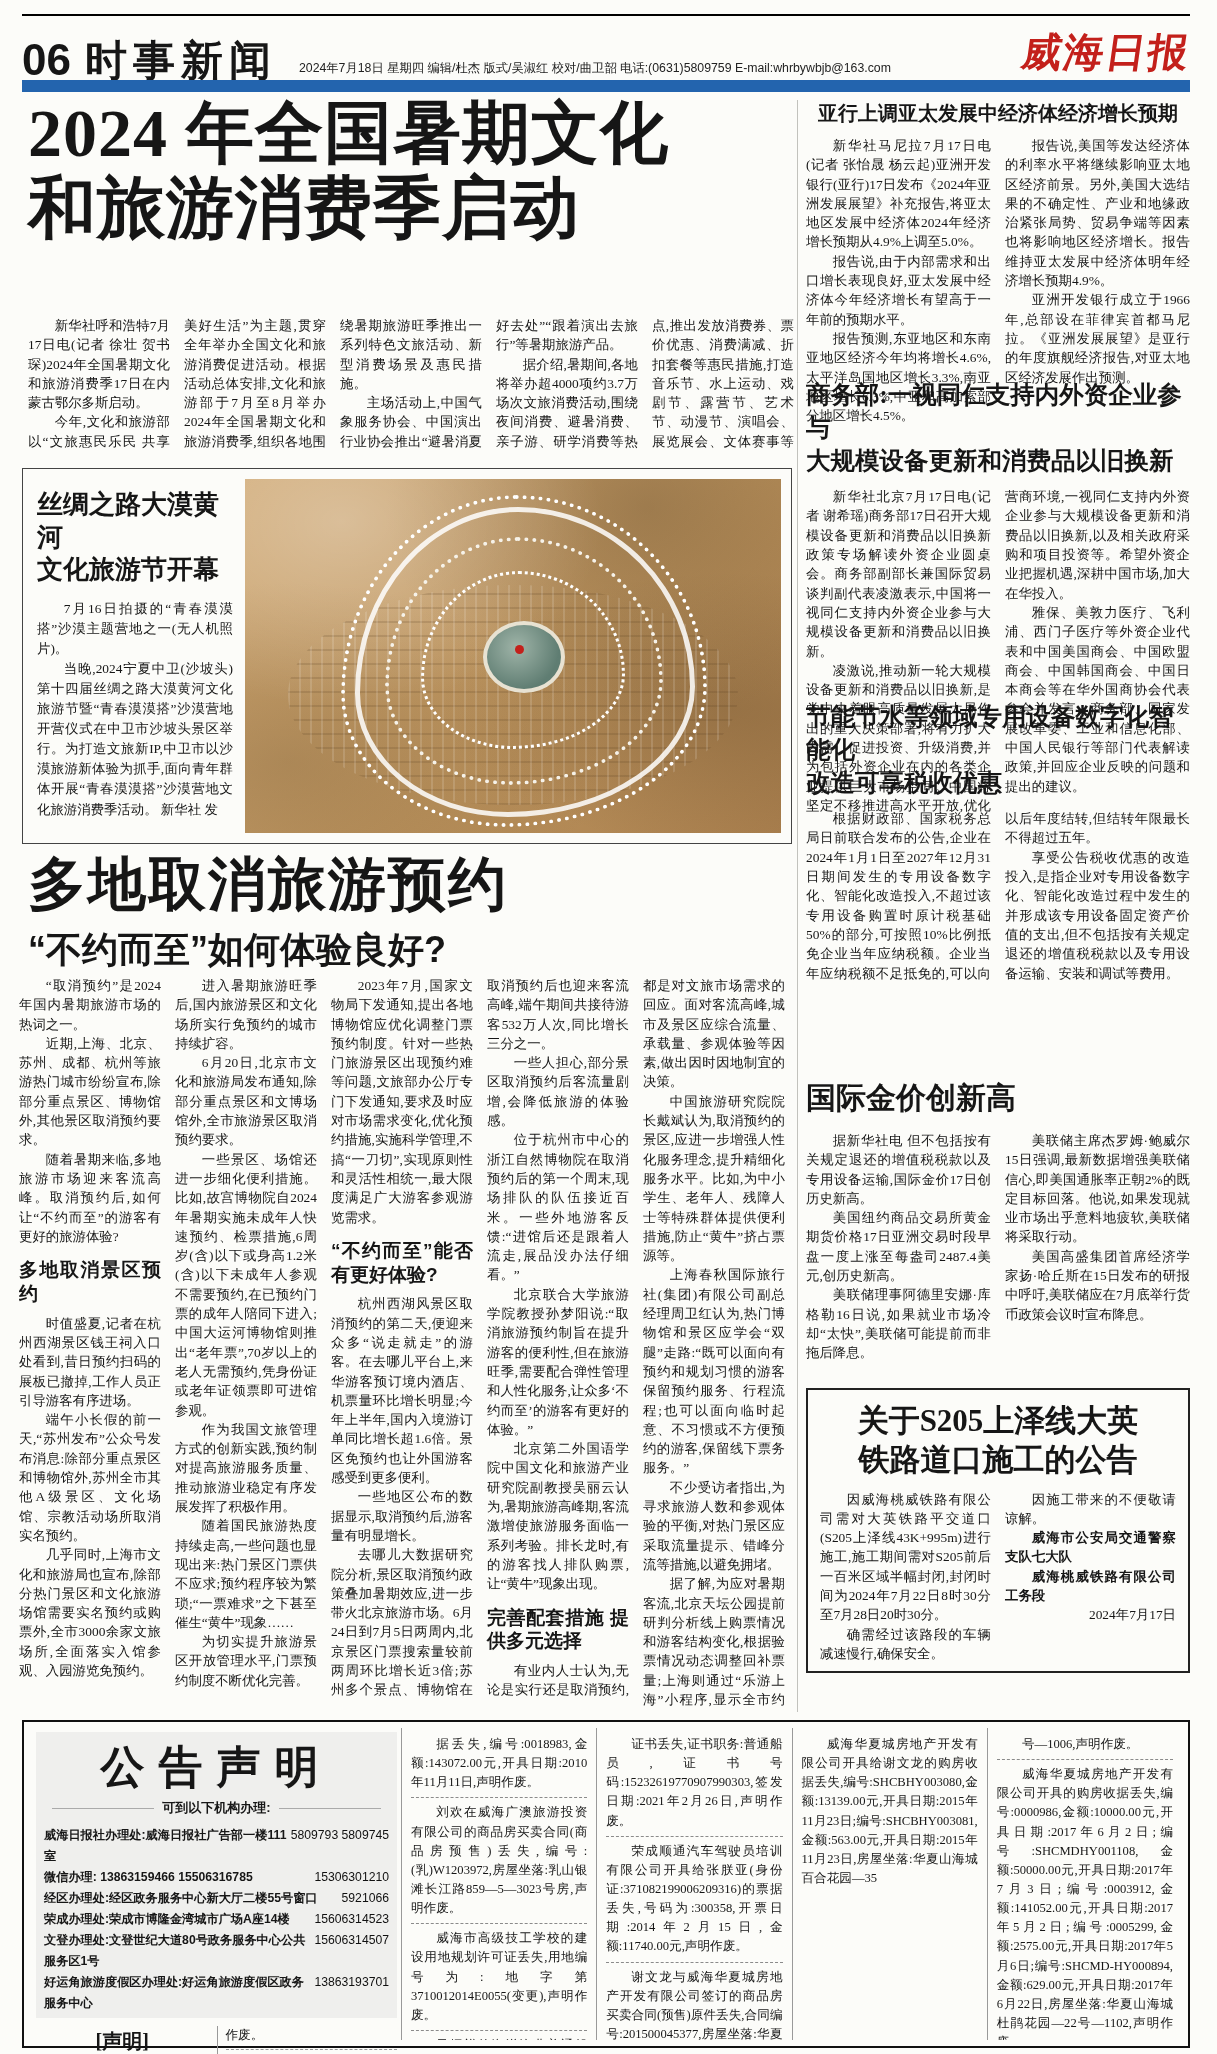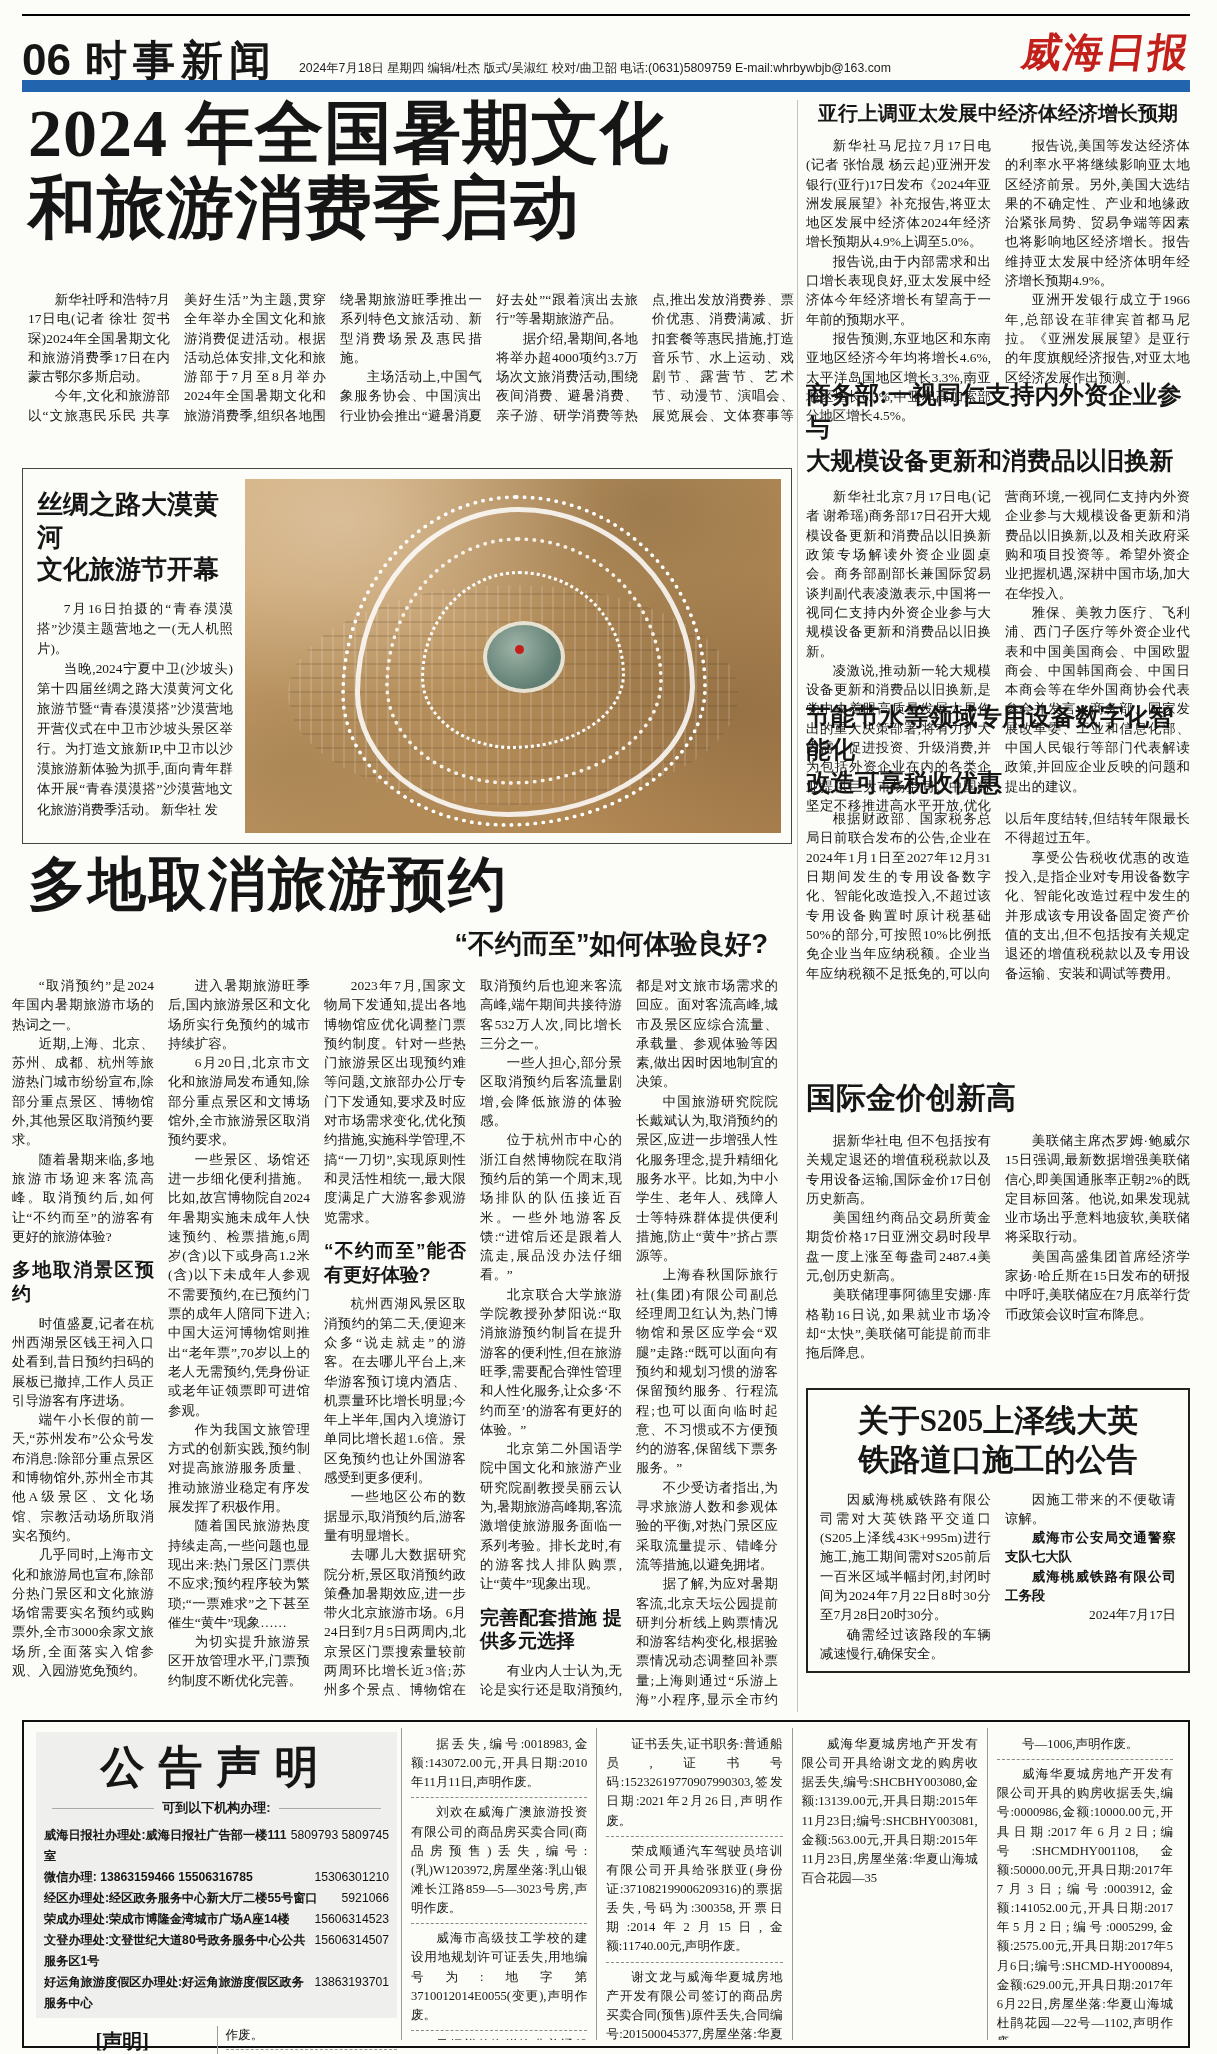--- a/index.html
+++ b/index.html
@@ -17,21 +17,21 @@
   .bluebar{left:22px;top:80px;width:1168px;height:12px;background:#2364ae;}
   .vdiv{left:797px;top:100px;width:1px;height:1612px;background:#c2c2bd;}
   
   .cols{column-gap:14px;text-align:justify;font-size:13.4px;line-height:1.44;}
   .cols p{margin:0;text-indent:2em;}
   .c5{column-count:5;}
   .c2{column-count:2;}
   h1,h2,h3{margin:0;}
   
   .a-head{left:28px;top:96px;width:766px;font-size:68px;font-weight:900;line-height:1.1;letter-spacing:1px;}
-  .a-body{left:28px;top:290px;width:766px;height:152px;overflow:hidden;}
+  .a-body{left:28px;top:316px;width:766px;height:152px;overflow:hidden;}
   
   .silk{left:22px;top:468px;width:770px;height:376px;border:1px solid #444;box-sizing:border-box;
         display:flex;padding:10px;}
   .silk-left{width:212px;padding:6px 12px 0 4px;box-sizing:border-box;}
   .silk-title{font-size:26px;font-weight:900;line-height:1.25;margin:4px 0 12px;}
   .silk-left p{margin:0;text-indent:2em;font-size:13.4px;line-height:1.5;text-align:justify;}
   .photo{flex:1;position:relative;overflow:hidden;
      background:
        radial-gradient(ellipse at 18% 12%, rgba(255,255,255,.30), transparent 42%),
        radial-gradient(ellipse at 75% 8%, rgba(105,80,48,.38), transparent 46%),
@@ -45,22 +45,22 @@
   .ring{position:absolute;border-radius:48% 52% 55% 45%/60% 58% 42% 40%;}
   .ring.path{left:110px;top:28px;width:330px;height:300px;border:5px solid rgba(255,255,255,.85);}
   .ring.tents1{left:96px;top:16px;width:358px;height:324px;border:4px dotted #fff;}
   .ring.tents2{left:140px;top:58px;width:270px;height:240px;border:4px dotted #f6f2e9;}
   .ring.tents3{left:176px;top:92px;width:198px;height:172px;border:3px dotted #fff;}
   .pond{position:absolute;left:238px;top:142px;width:74px;height:64px;border-radius:50%;
         background:radial-gradient(circle at 40% 35%,#9fb4a8,#5f7d72 70%);border:4px solid #e8e2d2;}
   .flag{position:absolute;left:270px;top:166px;width:9px;height:9px;border-radius:50%;background:#c3201b;}
   
   .c-head{left:28px;top:856px;width:740px;font-size:58px;font-weight:900;letter-spacing:2px;line-height:1;}
-  .c-sub{left:28px;top:926px;width:740px;font-family:"Liberation Sans",sans-serif;font-size:27px;font-weight:600;text-align:right;}
-  .c-body{left:12px;top:976px;width:766px;height:736px;overflow:hidden;}
+  .c-sub{left:28px;top:926px;width:740px;font-family:"Liberation Sans",sans-serif;font-size:36px;font-weight:600;}
+  .c-body{left:19px;top:976px;width:766px;height:736px;overflow:hidden;}
   .c-body h3{font-family:"Liberation Sans",sans-serif;font-size:19px;line-height:1.25;margin:12px 0 8px;}
   
   .r-art{left:806px;width:384px;}
   .r-title{font-size:20px;font-weight:900;text-align:center;margin-bottom:10px;line-height:1.3;}
   .r-title2{font-size:24.5px;font-weight:900;text-align:left;line-height:1.35;margin-bottom:10px;}
   .g-title{font-size:30px;font-weight:900;margin-bottom:12px;}
   
   .s205{left:806px;top:1388px;width:384px;border:2px solid #222;box-sizing:border-box;padding:12px 12px 8px;}
   .s205-title{font-size:31px;font-weight:900;text-align:center;line-height:1.25;margin-bottom:10px;}
   .s205 .sig{text-indent:2em;font-weight:bold;}

